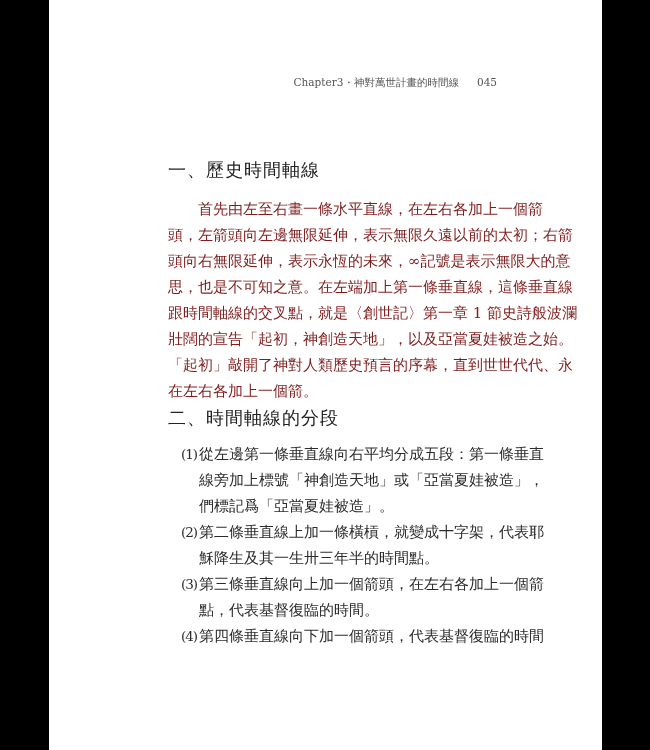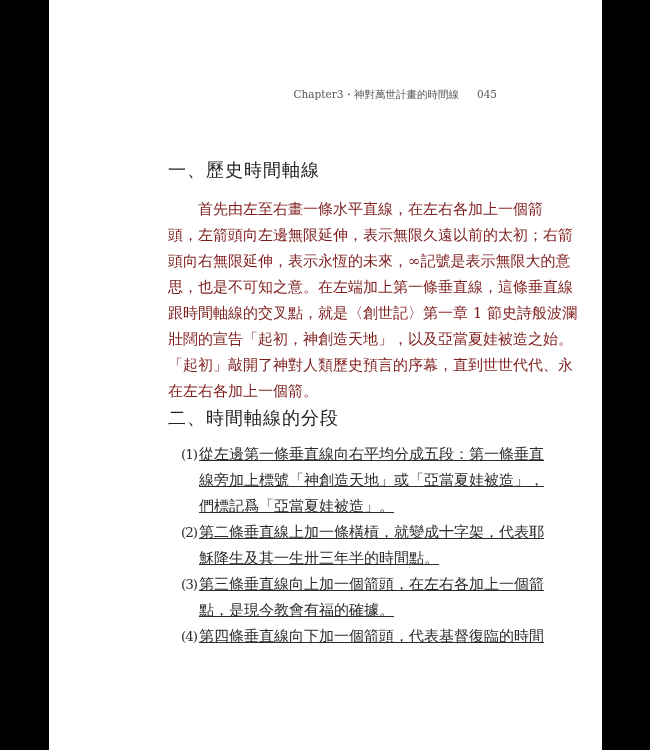--- a/index.html
+++ b/index.html
@@ -18,21 +18,21 @@
     .page {
       position: absolute;
       left: 49px;
       top: 0;
       width: 553px;
       height: 750px;
       background: #ffffff;
     }
     .running-header {
       position: absolute;
-      top: 88px;
+      top: 76px;
       left: 0;
       width: 448px;
       text-align: right;
       font-size: 10.5px;
       color: #555555;
       white-space: nowrap;
     }
     .running-header .chapter {
       letter-spacing: 0;
     }
@@ -96,21 +96,20 @@
       top: 0;
       font-size: 13.5px;
       letter-spacing: -1px;
     }
     .list-item .line {
       display: block;
       white-space: nowrap;
       padding-left: 16px;
       text-align: justify;
       text-align-last: justify;
-      text-decoration: underline;
     }
     .list-item .line.cont {
       padding-left: 16px;
     }
     .list-item .line.last {
       text-align-last: left;
     }
   </style>
 </head>
 <body>
@@ -144,21 +143,21 @@
       <span class="line cont last">們標記爲「亞當夏娃被造」。</span>
     </li>
     <li class="list-item">
       <span class="marker">(2)</span>
       <span class="line">第二條垂直線上加一條橫槓，就變成十字架，代表耶</span>
       <span class="line cont last">穌降生及其一生卅三年半的時間點。</span>
     </li>
     <li class="list-item">
       <span class="marker">(3)</span>
       <span class="line">第三條垂直線向上加一個箭頭，在左右各加上一個箭</span>
-      <span class="line cont last">點，是現今教會有福的確據。</span>
+      <span class="line cont last">點，代表基督復臨的時間。</span>
     </li>
     <li class="list-item">
       <span class="marker">(4)</span>
       <span class="line">第四條垂直線向下加一個箭頭，代表基督復臨的時間</span>
     </li>
   </ul>
 
 </div>
 
 </body></html>

